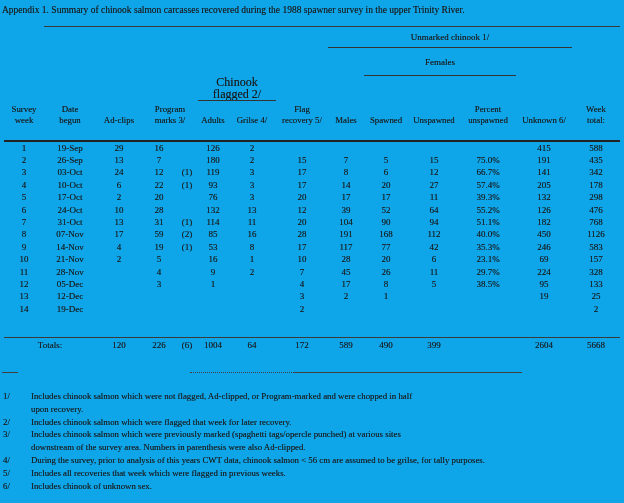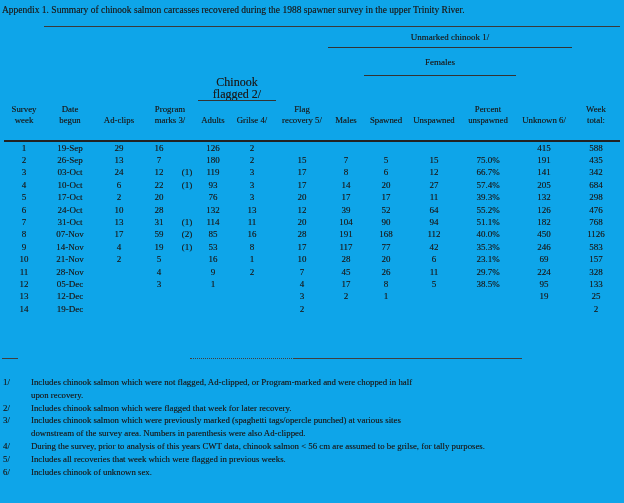--- a/index.html
+++ b/index.html
@@ -162,21 +162,21 @@
           <td class="c-marks">22</td>
           <td class="c-marks_paren">(1)</td>
           <td class="c-adults">93</td>
           <td class="c-grilse">3</td>
           <td class="c-flag">17</td>
           <td class="c-males">14</td>
           <td class="c-spawned">20</td>
           <td class="c-unspawned">27</td>
           <td class="c-pct_unspawned">57.4%</td>
           <td class="c-unknown">205</td>
-          <td class="c-week_total">684</td>
+          <td class="c-week_total">178</td>
         </tr>
         <tr>
           <td class="c-week">5</td>
           <td class="c-date">17-Oct</td>
           <td class="c-ad_clips">2</td>
           <td class="c-marks">20</td>
           <td class="c-marks_paren"></td>
           <td class="c-adults">76</td>
           <td class="c-grilse">3</td>
           <td class="c-flag">20</td>
@@ -329,20 +329,35 @@
           <td class="c-unspawned"></td>
           <td class="c-pct_unspawned"></td>
           <td class="c-unknown"></td>
           <td class="c-week_total">2</td>
         </tr>
       </tbody>
     <tbody>
       <tr class="spacer">
           <td colspan="14"></td>
         </tr>
+      <tr class="totals">
+        <td colspan="2" class="row-label">Totals:</td>
+        <td>120</td>
+        <td>226</td>
+        <td>(6)</td>
+        <td>1004</td>
+        <td>64</td>
+        <td>172</td>
+        <td>589</td>
+        <td>490</td>
+        <td>399</td>
+        <td></td>
+        <td>2604</td>
+        <td>5668</td>
+      </tr>
     </tbody>
   </table>
 
   <div class="bottom-rule">
     <span class="br1"></span>
     <span class="br2"></span>
     <span class="br3"></span>
   </div>
 
   <div class="footnotes">

